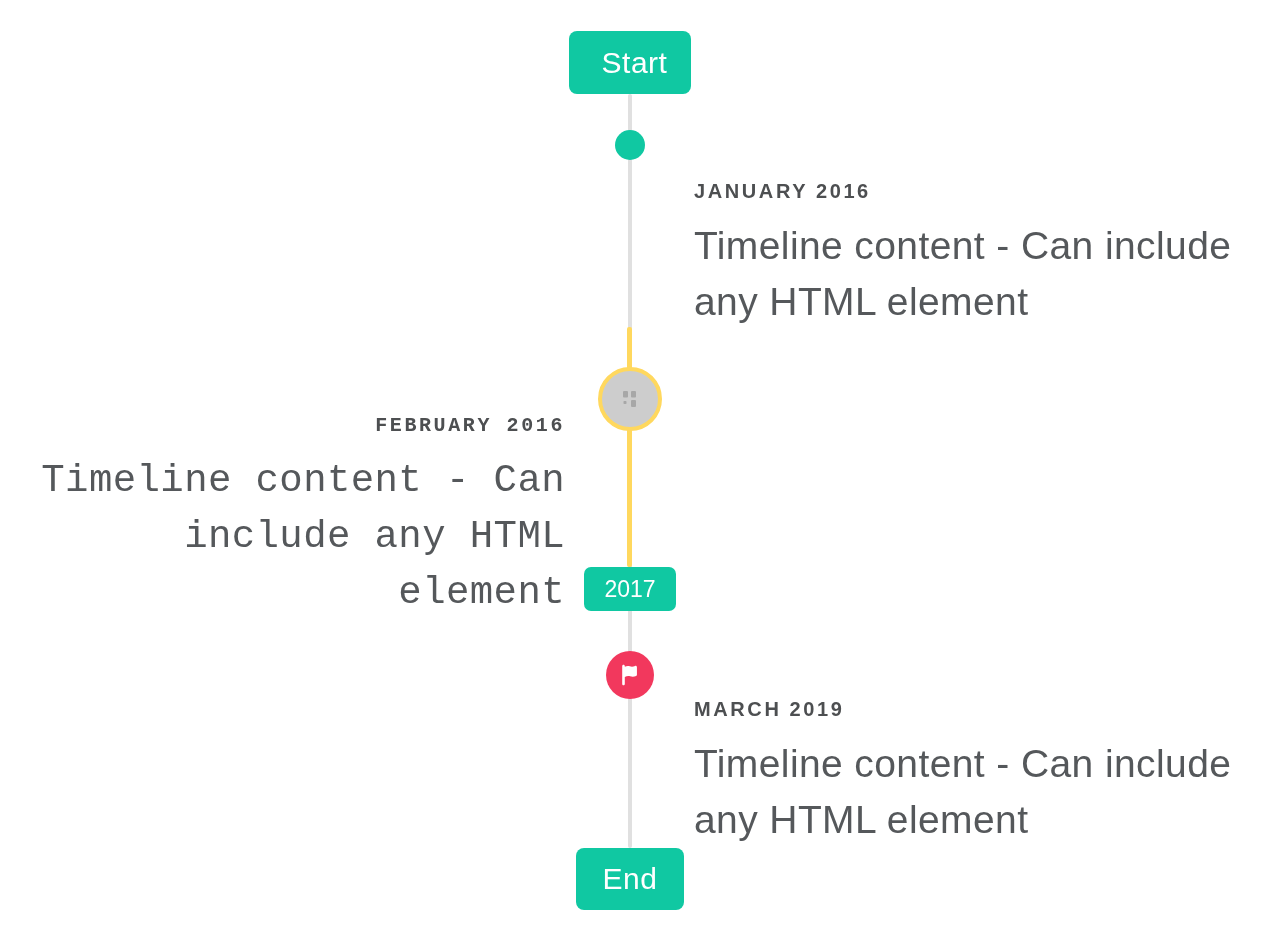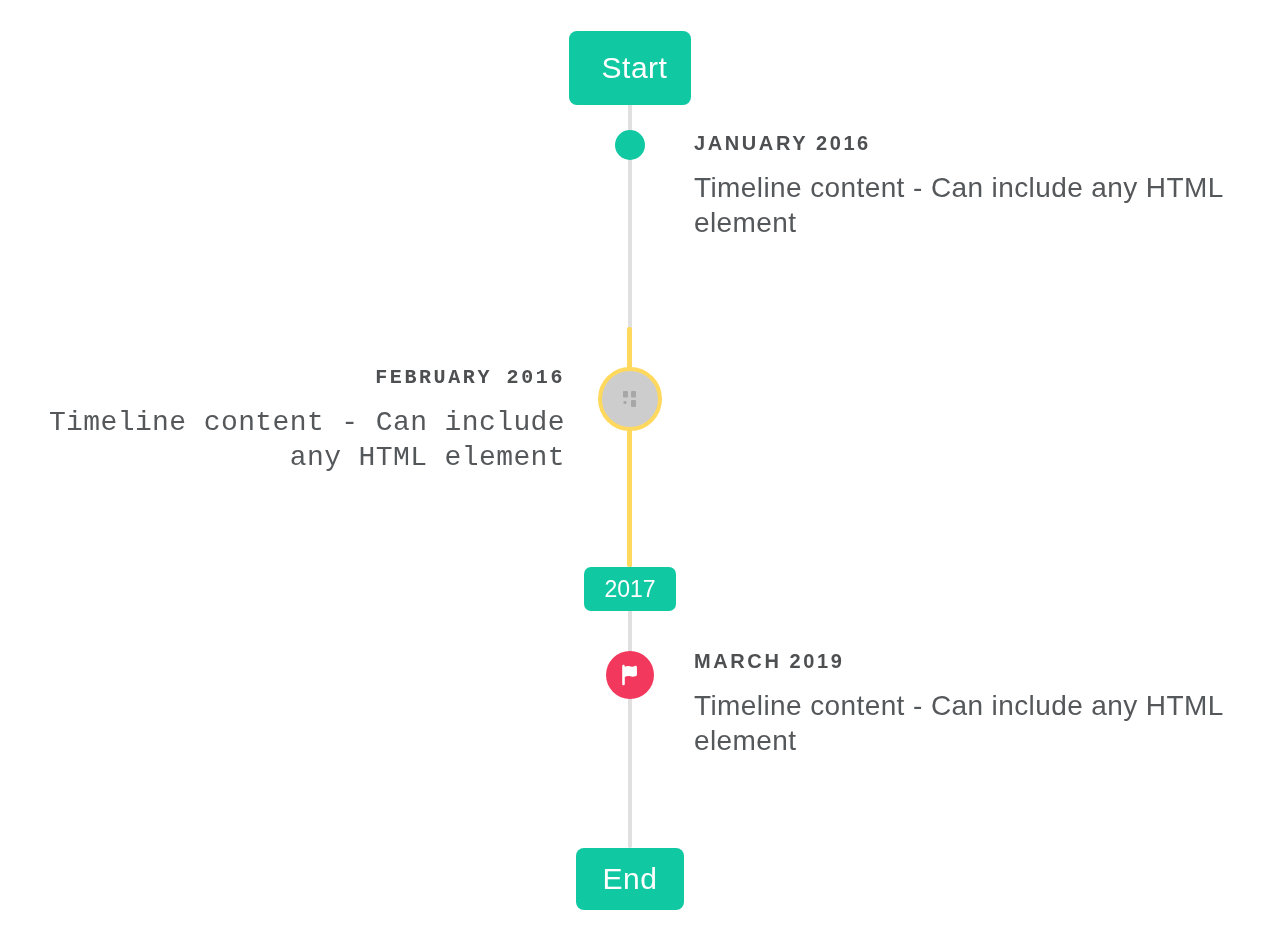--- a/index.html
+++ b/index.html
@@ -19,36 +19,36 @@
 
   
   .tl-line{position:absolute;left:628px;top:94px;width:4px;height:754px;
     background:var(--line-gray);border-radius:2px;}
   .tl-line-highlight{position:absolute;left:627px;top:327px;width:5px;height:240px;
     background:var(--yellow);border-radius:2px;}
 
   
   .badge{position:absolute;display:flex;align-items:center;justify-content:center;
     background:var(--teal);color:#fff;border-radius:8px;z-index:3;}
-  .badge.start{left:569px;top:31px;width:122px;height:74px;font-size:30px;letter-spacing:.5px;padding-left:9px;}
+  .badge.start{left:569px;top:31px;width:122px;height:63px;font-size:30px;letter-spacing:.5px;padding-left:9px;}
   .badge.year{left:584px;top:567px;width:92px;height:44px;font-size:23px;border-radius:7px;}
   .badge.end{left:576px;top:848px;width:108px;height:62px;font-size:30px;letter-spacing:.5px;}
 
   
   .marker{position:absolute;z-index:2;display:flex;align-items:center;justify-content:center;}
   .marker.dot{left:615px;top:130px;width:30px;height:30px;border-radius:50%;background:var(--teal);}
   .marker.photo{left:598px;top:367px;width:64px;height:64px;border-radius:50%;
     background:var(--marker-gray);border:4px solid var(--yellow);}
   .marker.flag{left:606px;top:651px;width:48px;height:48px;border-radius:50%;background:var(--red);}
 
   
-  .event{position:absolute;width:540px;}
+  .event{position:absolute;width:540px;margin-top:48px;}
   .event h3{font-size:20px;font-weight:700;letter-spacing:2.6px;line-height:26px;
     color:var(--title-text);}
-  .event p{font-size:28px;letter-spacing:.4px;line-height:35px;margin-top:14px;
+  .event p{font-size:39px;letter-spacing:.4px;line-height:56px;margin-top:14px;
     color:var(--body-text);}
   .event.right{left:694px;text-align:left;}
   .event.left{left:25px;text-align:right;}
   .event.jan{top:130px;}
   .event.feb{top:365px;font-family:Liberation Mono, monospace;}
   .event.mar{top:648px;}
 
   .icon-svg{display:block;}
 </style>
 </head>

